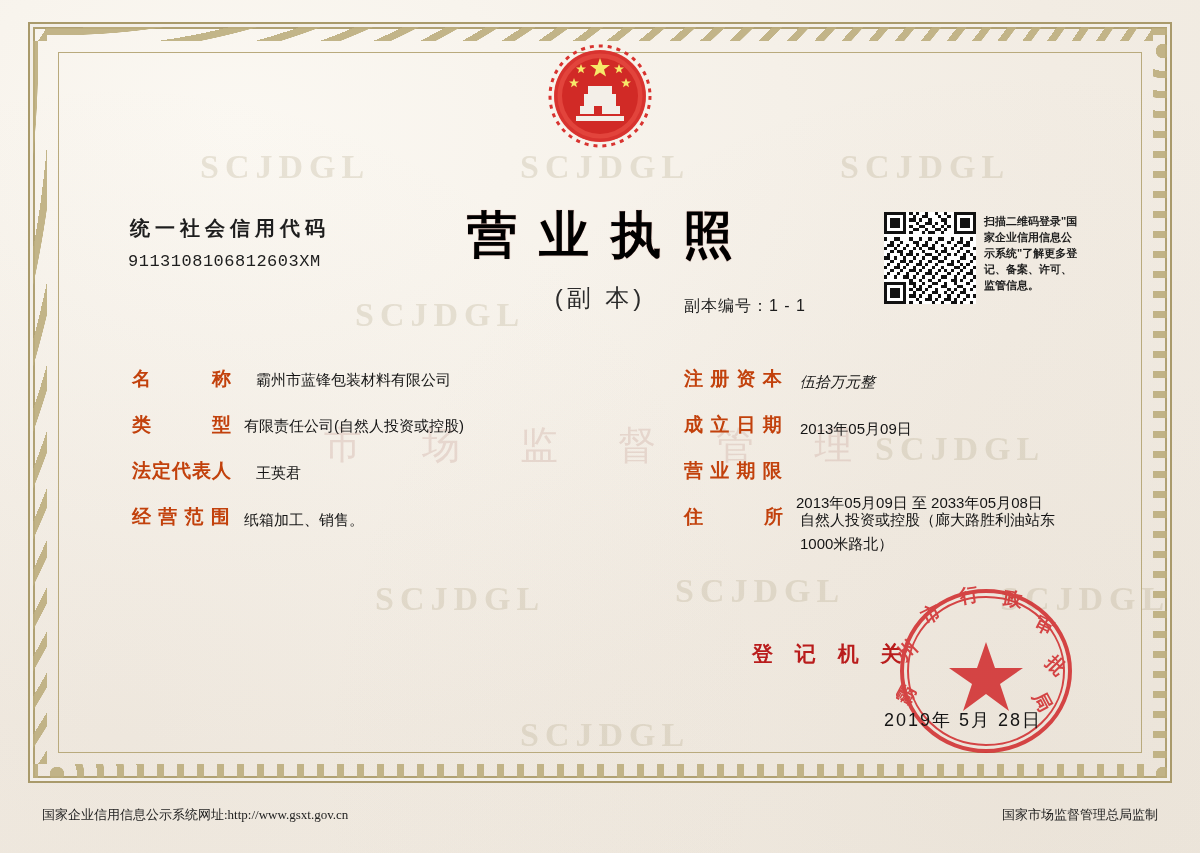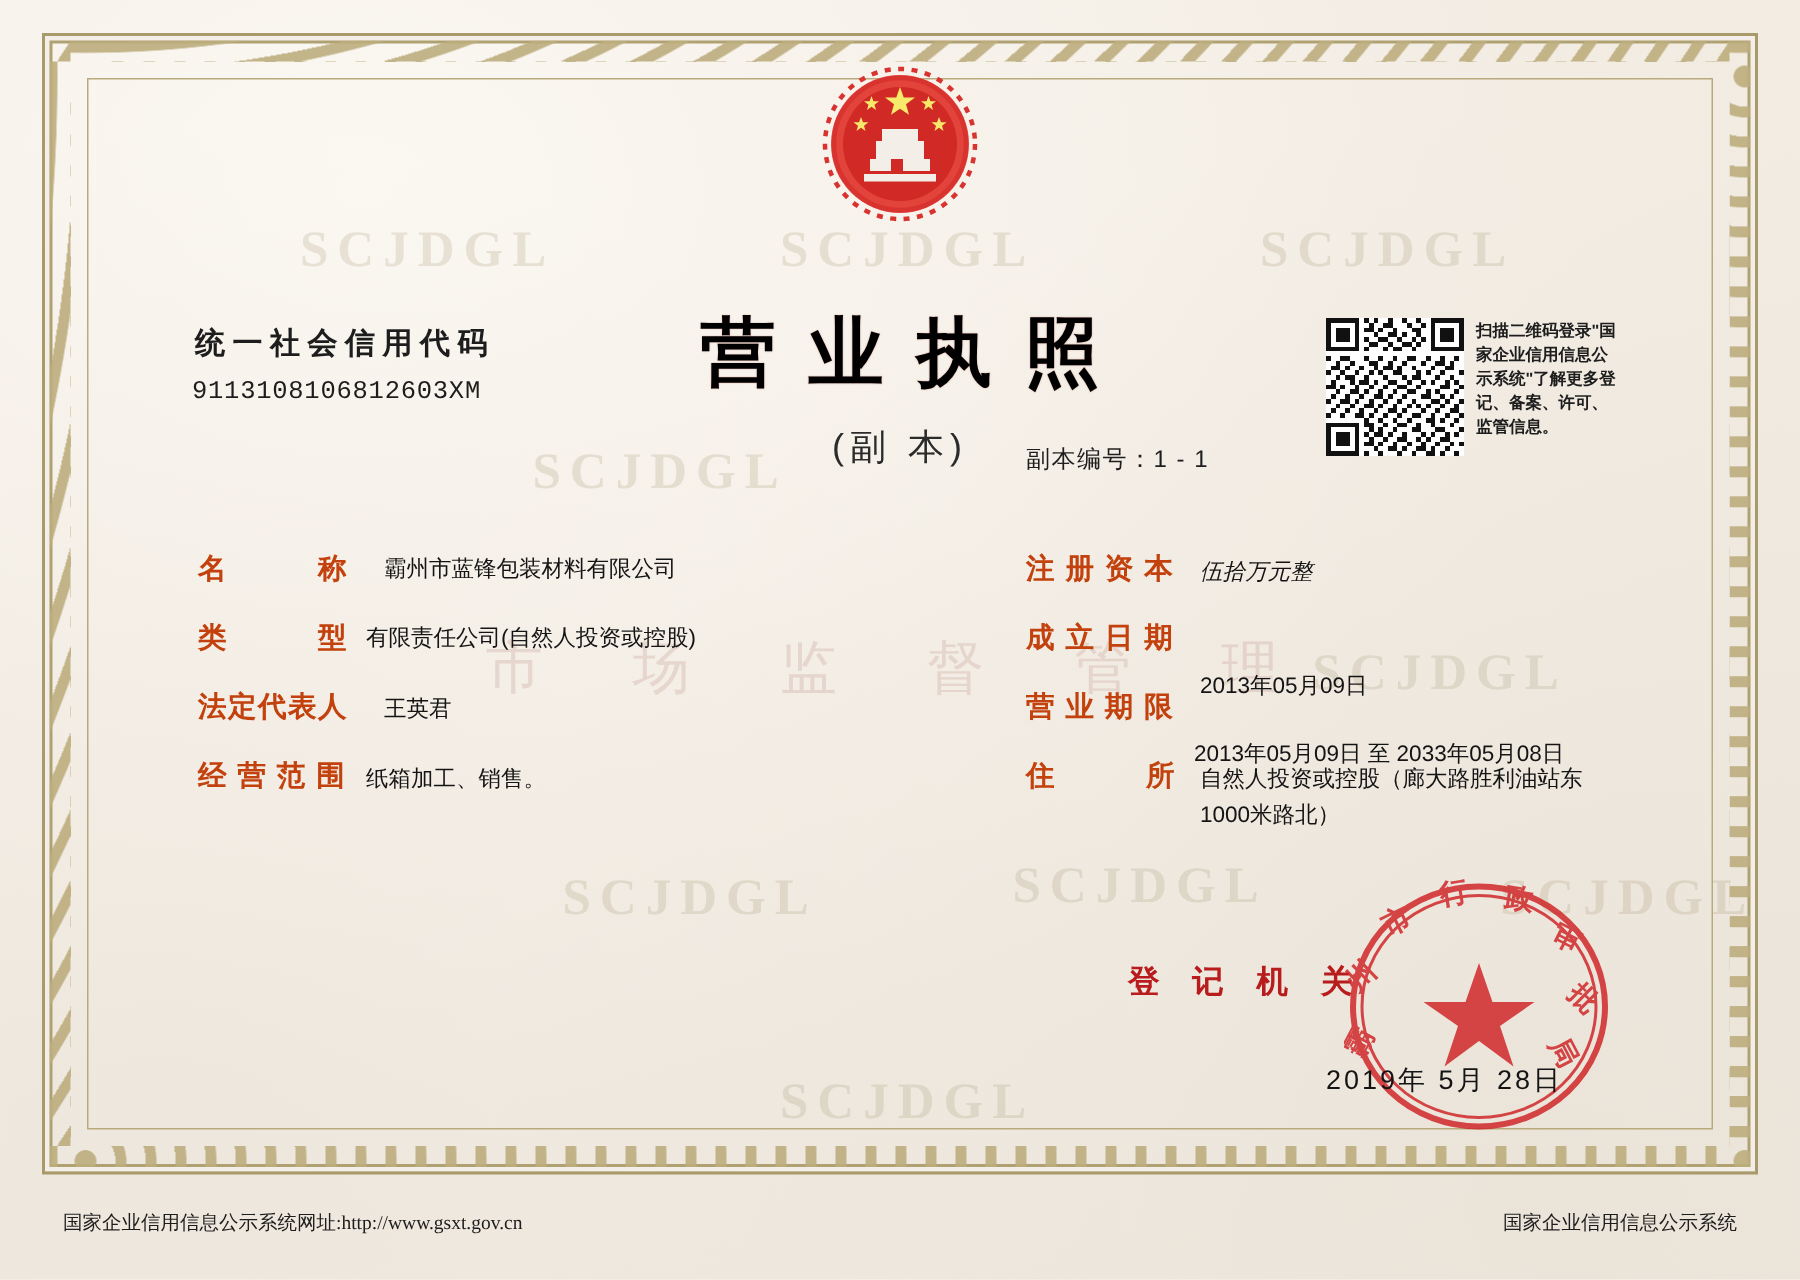--- a/index.html
+++ b/index.html
@@ -435,21 +435,21 @@
 <div class="field-label" style="left:132px;top:458px;">法定代表人</div>
 <div class="field-value" style="left:256px;top:461px;width:400px;">王英君</div>
 
 <div class="field-label" style="left:132px;top:504px;">经 营 范 围</div>
 <div class="field-value" style="left:244px;top:508px;width:400px;">纸箱加工、销售。</div>
 
 <div class="field-label" style="left:684px;top:366px;">注 册 资 本</div>
 <div class="field-value" style="left:800px;top:370px;width:300px;font-style:italic;">伍拾万元整</div>
 
 <div class="field-label" style="left:684px;top:412px;">成 立 日 期</div>
-<div class="field-value" style="left:800px;top:417px;width:300px;margin-top:29px;">2013年05月09日</div>
+<div class="field-value" style="left:800px;top:417px;width:300px;">2013年05月09日</div>
 
 <div class="field-label" style="left:684px;top:458px;">营 业 期 限</div>
 <div class="field-value" style="left:796px;top:463px;width:330px;margin-top:28px;">2013年05月09日 至 2033年05月08日</div>
 
 <div class="field-label" style="left:684px;top:504px;">住　　　所</div>
 <div class="field-value" style="left:800px;top:508px;width:275px;">自然人投资或控股（廊大路胜利油站东1000米路北）</div>
 
 <div class="reg-auth">登 记 机 关</div>
 
 <svg class="seal" viewBox="0 0 180 178">
@@ -468,13 +468,13 @@
     <text transform="rotate(45 90 89)" x="126" y="42">批</text>
     <text transform="rotate(62 90 89)" x="134" y="60">局</text>
   </g>
 </svg>
 
 <div class="date-line">2019年  5月  28日</div>
 
 <div class="footer-left">国家企业信用信息公示系统网址:http://www.gsxt.gov.cn</div>
 <div class="footer-center">
 </div>
-<div class="footer-right">国家企业信用信息公示系统</div>
+<div class="footer-right">国家市场监督管理总局监制</div>
 
 </body></html>

